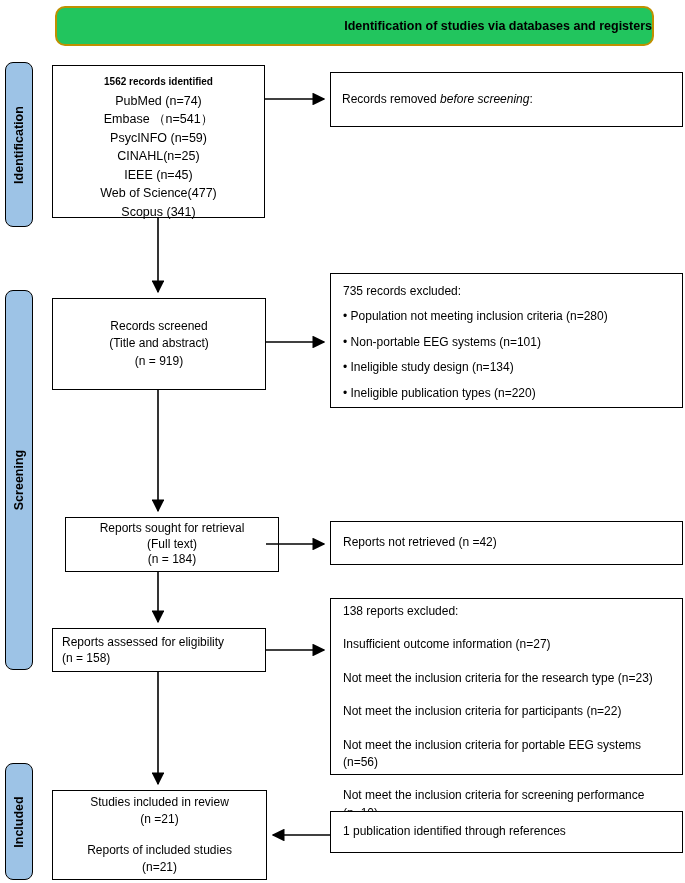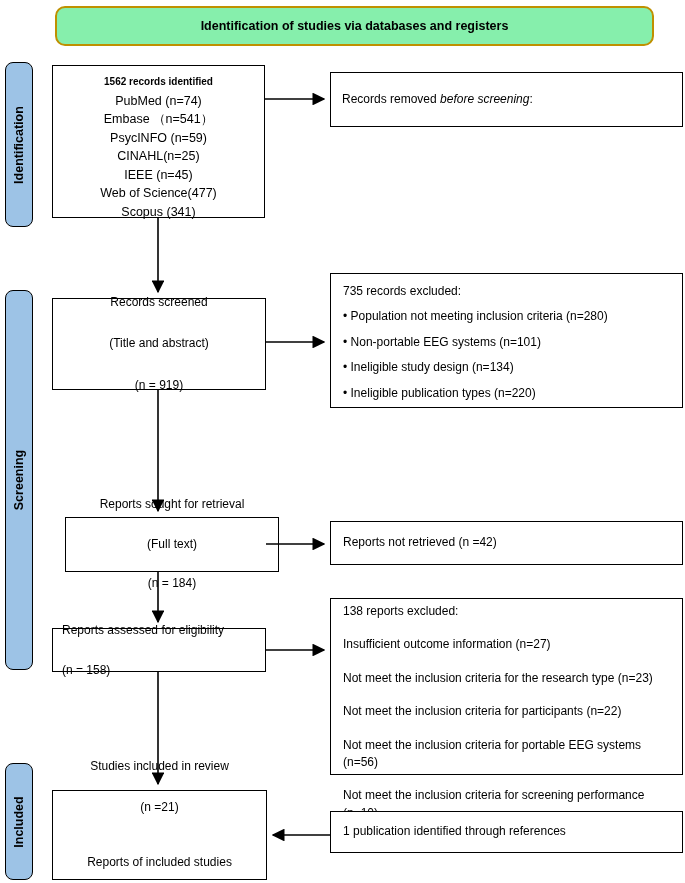--- a/index.html
+++ b/index.html
@@ -1,41 +1,41 @@
 <!DOCTYPE html>
 <html><head>
 <meta charset="utf-8">
 <style>
   html,body{margin:0;padding:0;background:#ffffff;}
   body{font-family:"Liberation Sans","DejaVu Sans",sans-serif;color:#000;}
   #canvas{position:relative;width:685px;height:883px;background:#fff;overflow:hidden;}
 
   .banner{
     position:absolute;left:55px;top:6px;width:595px;height:36px;
-    background:#86efac;border:2px solid #BF9000;border-radius:10px;
-    display:flex;align-items:center;justify-content:center;
+    background:#22c55e;border:2px solid #BF9000;border-radius:10px;
+    display:flex;align-items:center;justify-content:flex-end;
     font-weight:bold;font-size:12.5px;
   }
 
   .side-bar{
     position:absolute;left:5px;width:26px;
     background:#9DC3E6;border:1.5px solid #000;border-radius:8px;
   }
   .side-bar span{
     position:absolute;left:50%;top:50%;
     transform:translate(-50%,-50%) rotate(-90deg);
     white-space:nowrap;font-weight:bold;font-size:12.5px;
   }
   #bar-identification{top:62px;height:163px;}
   #bar-screening{top:290px;height:378px;}
   #bar-included{top:763px;height:115px;}
 
   .fbox{position:absolute;background:#fff;border:1.7px solid #000;box-sizing:border-box;font-size:12px;line-height:1.45;}
   .center{text-align:center;}
-  .vcenter{display:flex;flex-direction:column;justify-content:center;gap:24px;}
+  .vcenter{display:flex;flex-direction:column;justify-content:center;}
 
   #box-identified{left:52px;top:65px;width:213px;height:153px;padding-top:9px;}
   #box-identified .title{font-weight:bold;font-size:10px;margin-bottom:2px;}
   #box-identified .line{font-size:12.5px;line-height:1.48;}
 
   #box-removed{left:330px;top:72px;width:353px;height:55px;padding-left:11px;}
   #box-removed .indent{padding-left:22px;}
 
   #box-screened{left:52px;top:298px;width:214px;height:92px;}
 

